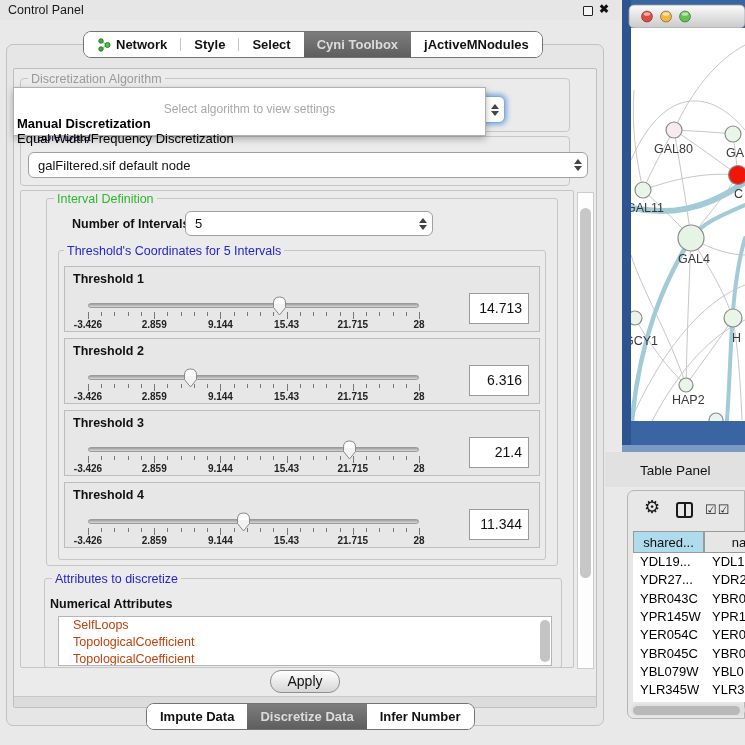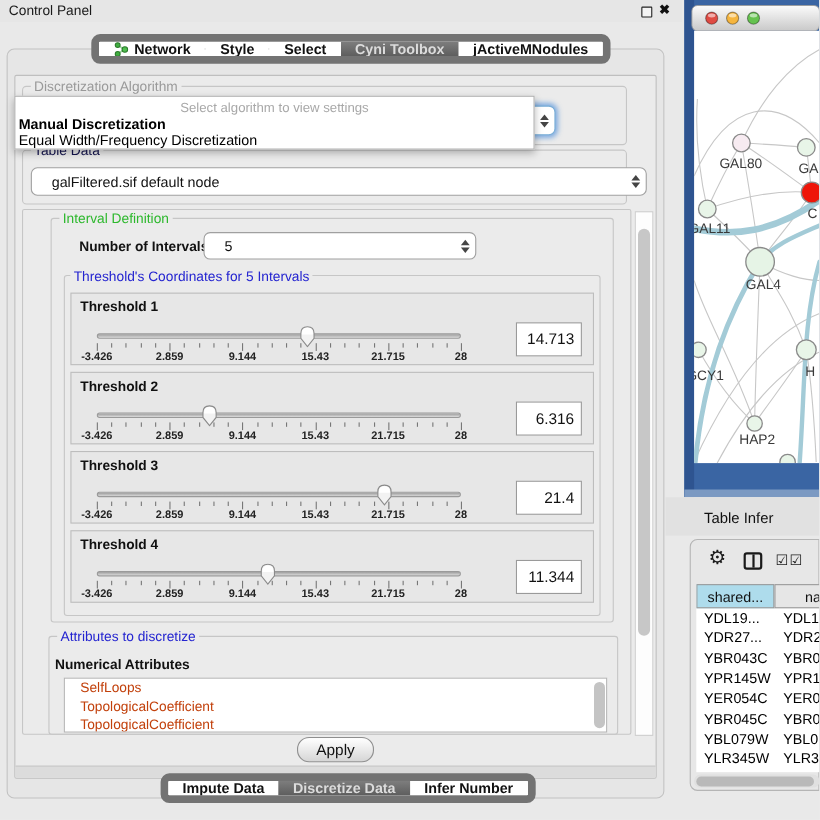--- a/index.html
+++ b/index.html
@@ -14,50 +14,50 @@
   #cp-float { left:583px; top:6px; width:10px; height:10px; border:1.5px solid #222; border-radius:1px; background:#f4f4f4; }
   #cp-close { left:599px; top:2px; font-size:12px; font-weight:bold; color:#111; }
 
   #outer-panel { left:6px; top:44px; width:598px; height:682px; background:#e6e6e6;
                  border:1px solid #c2c2c2; border-radius:7px; }
   #main-panel { left:13px; top:68px; width:584px; height:640px; background:#ebebeb;
                 border:1px solid #bfbfbf; border-radius:2px; }
 
   
   .tabbar { display:flex; align-items:stretch; height:27px; background:#fff;
-            border:7px solid #737373; border-radius:8px; overflow:hidden; z-index:30; }
+            border:1px solid #737373; border-radius:8px; overflow:hidden; z-index:30; }
   #top-tabs { left:83px; top:31px; }
   #bottom-tabs { left:146px; top:703px; z-index:40; }
   .tab { display:flex; align-items:center; gap:5px; padding:0 13px; font-size:13px;
          font-weight:bold; color:#111; background:#fff; cursor:default; white-space:nowrap; }
   .tab.selected { background:linear-gradient(#7d7d7d,#5e5e5e); color:#dcdcdc; }
   .tabsep { width:1px; background:#c4c4c4; margin:6px 0; }
 
   
   .group { position:absolute; border:1px solid #c6c6c6; border-radius:4px; }
   .group-title { position:absolute; font-size:12.5px; background:#ebebeb; padding:0 3px; white-space:nowrap; }
   .gt-green { color:#2db82d; }
   .gt-blue  { color:#2424d0; }
   .gt-navy  { color:#14144e; }
   .gt-gray  { color:#9a9a9a; }
 
   
   .combo { position:absolute; background:#fff; border:1px solid #a0a0a0; border-radius:6px;
            display:flex; align-items:center; font-size:13px; color:#111; }
-  .combo-text { flex:1; padding-left:18px; white-space:nowrap; overflow:hidden; }
+  .combo-text { flex:1; padding-left:9px; white-space:nowrap; overflow:hidden; }
   .combo-arrows { width:18px; display:flex; flex-direction:column; align-items:center; gap:2px; }
   .arr-up    { width:0; height:0; border-left:4px solid transparent; border-right:4px solid transparent; border-bottom:5px solid #444; }
   .arr-down  { width:0; height:0; border-left:4px solid transparent; border-right:4px solid transparent; border-top:5px solid #444; }
   #algo-combo { left:30px; top:96px; width:475px; height:27px; border-color:#7aaed6;
                 box-shadow:0 0 5px 2px rgba(90,150,220,.75); z-index:5; }
 
   
   #algo-popup { left:13px; top:87px; width:473px; height:49px; background:#fff;
                 border:1px solid #b0b0b0; box-shadow:0 3px 7px rgba(0,0,0,.28); z-index:20; }
-  #algo-placeholder { text-align:center; font-size:12px; color:#a8a8a8; padding-top:3px; }
+  #algo-placeholder { text-align:center; font-size:12px; color:#a8a8a8; padding-top:14px; }
   .algo-option { font-size:13px; color:#000; padding:0 3px; line-height:15px; }
   .algo-option.first { font-weight:bold; }
 
   
   .thr-box { position:absolute; left:64px; width:476px; height:66px; background:#e7e7e7;
              border:1px solid #bdbdbd; }
   .thr-label { position:absolute; left:8px; top:5px; font-size:12.5px; font-weight:bold; color:#111; }
   .thr-track { position:absolute; left:23px; top:36px; width:331px; height:5px; border-radius:3px;
                background:linear-gradient(#9e9e9e,#d8d8d8); border:1px solid #9a9a9a; }
   .thr-thumb { position:absolute; top:29px; width:15px; height:20px; }
@@ -442,21 +442,21 @@
         <text x="112" y="198" font-size="12.5" font-family="&quot;Liberation Sans&quot;, sans-serif" fill="#3a3a3a">C</text>
         <text x="4" y="212" font-size="12.5" font-family="&quot;Liberation Sans&quot;, sans-serif" fill="#3a3a3a">GAL11</text>
         <text x="56" y="263" font-size="12.5" font-family="&quot;Liberation Sans&quot;, sans-serif" fill="#3a3a3a">GAL4</text>
         <text x="2" y="345" font-size="12.5" font-family="&quot;Liberation Sans&quot;, sans-serif" fill="#3a3a3a">GCY1</text>
         <text x="110" y="342" font-size="12.5" font-family="&quot;Liberation Sans&quot;, sans-serif" fill="#3a3a3a">H</text>
         <text x="50" y="404" font-size="12.5" font-family="&quot;Liberation Sans&quot;, sans-serif" fill="#3a3a3a">HAP2</text>
       </g>
     </svg>
 
   <div class="abs" id="tp-header"></div>
-  <div class="abs" id="tp-title">Table Infer</div>
+  <div class="abs" id="tp-title">Table Panel</div>
   <div class="abs" id="tp-box"></div>
   <div class="abs" id="tp-gear">⚙</div>
   <div class="abs" id="tp-split"></div>
   <div class="abs" id="tp-checks">☑☑</div>
   <div class="abs" id="tp-table">
       <div class="tp-hcell sel" style="left: 0px; width: 71px;">shared...</div>
       <div class="tp-hcell" style="left: 71px; width: 70px;">na</div>
       <div class="tp-cell" style="left: 7px; top: 22px;">YDL19...</div>
       <div class="tp-cell" style="left: 79px; top: 22px;">YDL1</div>
       <div class="tp-cell" style="left: 7px; top: 40.3px;">YDR27...</div>

